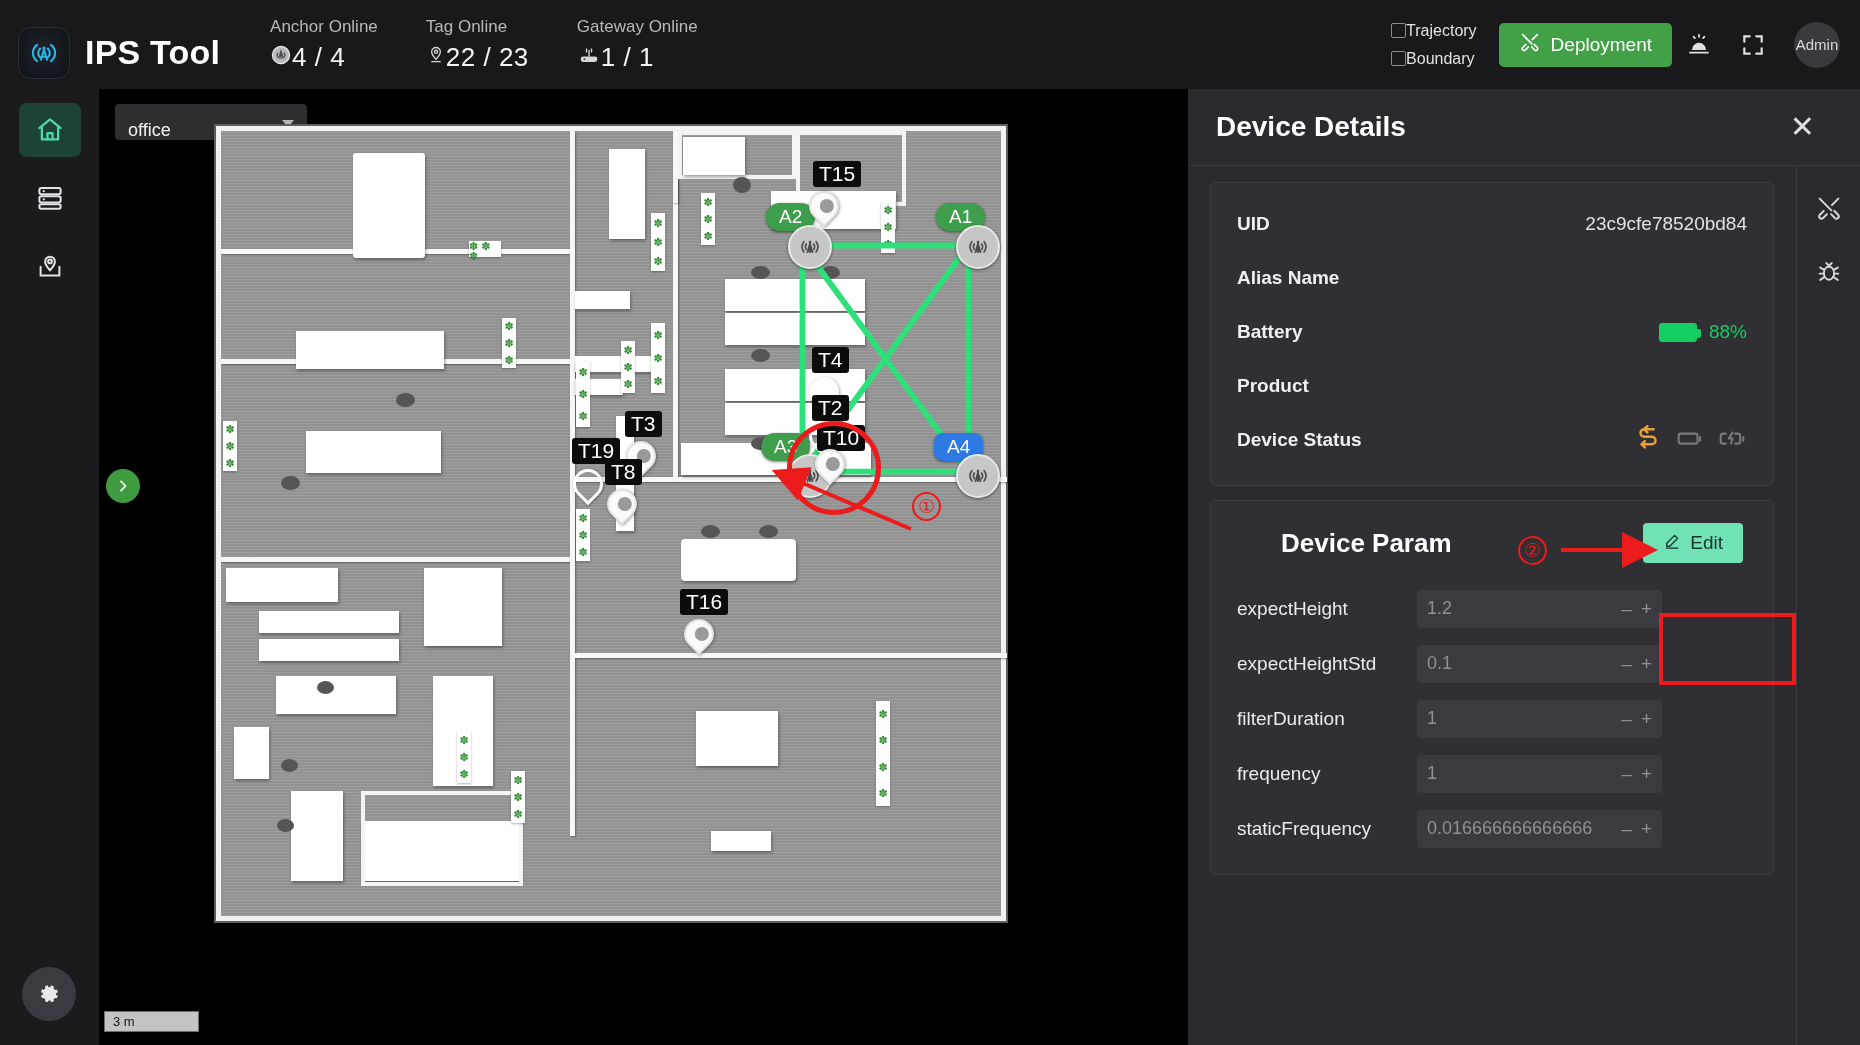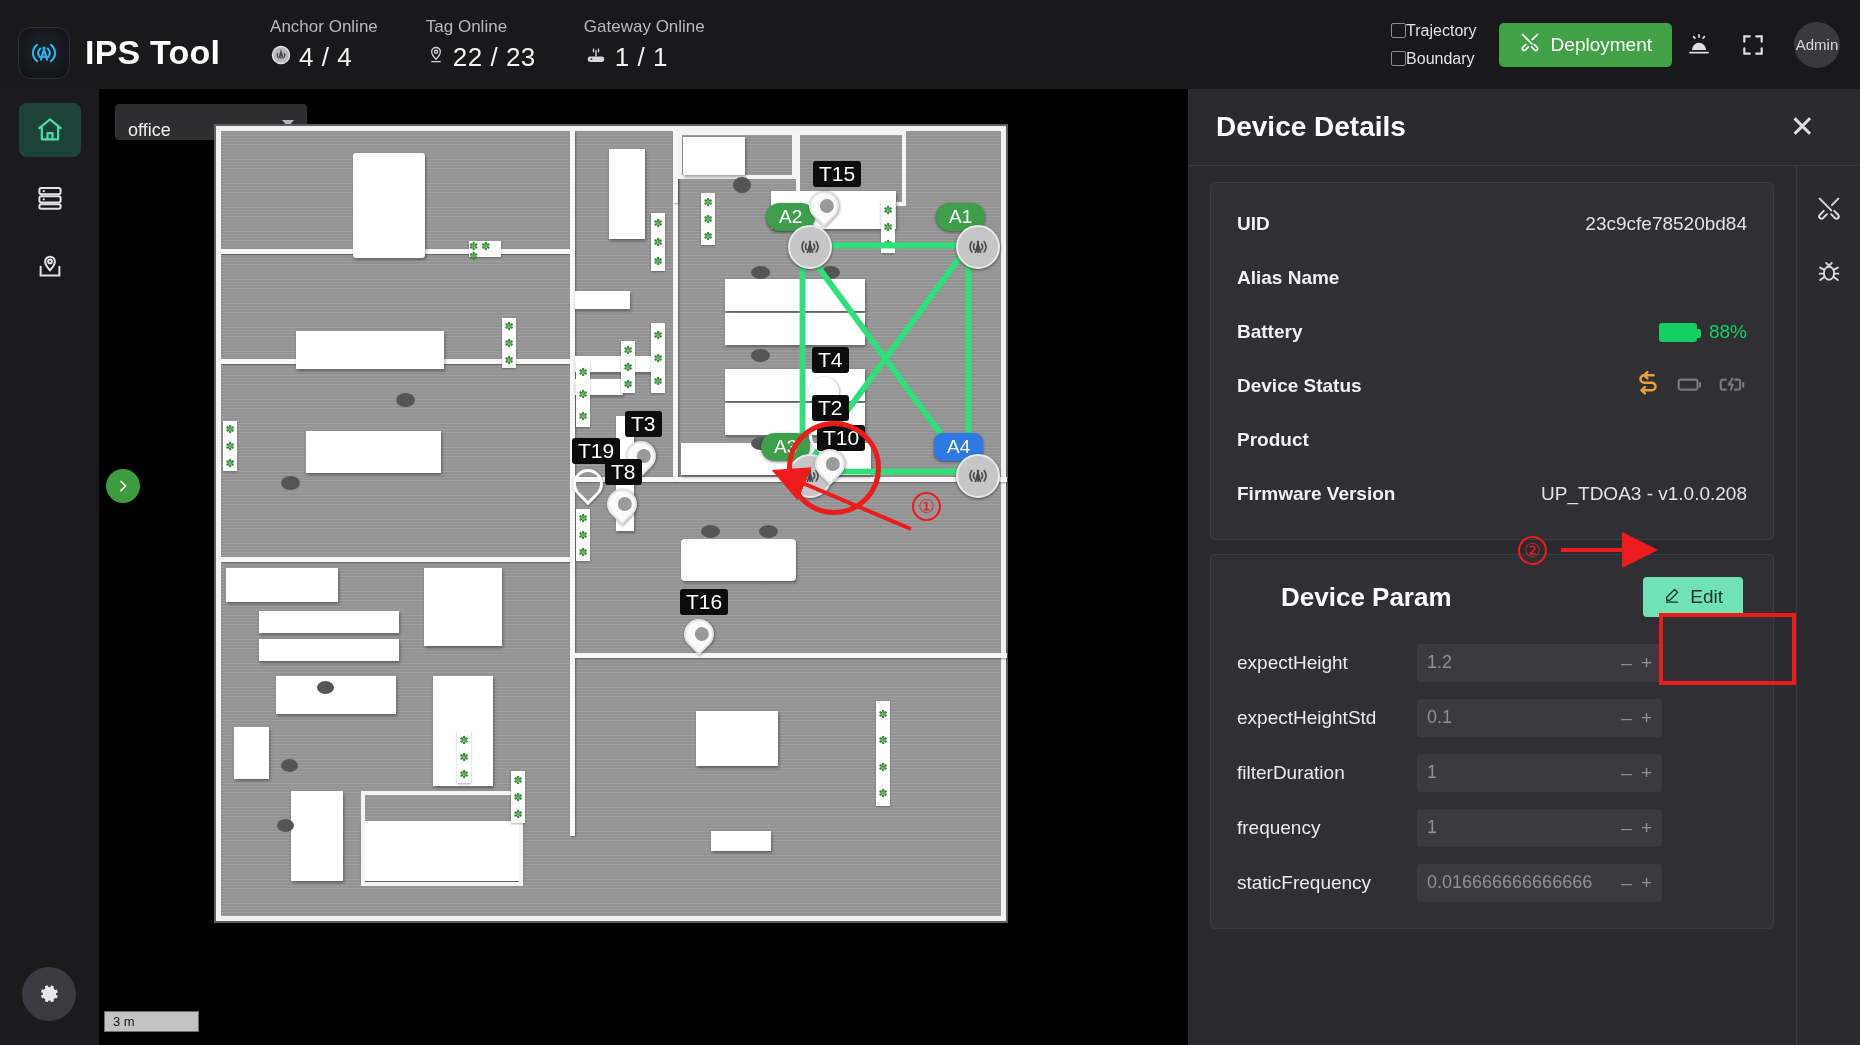--- a/index.html
+++ b/index.html
@@ -26,21 +26,21 @@
     border: 1px solid #2b2f36;
   }
   .brand-title {
     font-size: 34px; font-weight: bold; color: #fff; margin-left: 15px;
     letter-spacing: .2px;
   }
   .stats { display: flex; margin-left: 50px; }
   .stat { margin-right: 48px; }
   .stat-label { font-size: 17px; color: #b9b9bd; font-weight: 400; line-height: 22px; }
   .stat-value {
-    display: flex; align-items: flex-end; gap: 7px;
+    display: flex; align-items: flex-end; 
     font-size: 26px; color: #f2f2f2; line-height: 34px; margin-top: 2px;
   }
   .stat-value .num { letter-spacing: .5px; }
 
   .topbar-right {
     position: absolute; right: 0; top: 0; height: 89px;
     display: flex; align-items: center;
   }
   .checks { display: flex; flex-direction: column; gap: 10px; margin-right: 22px; }
   .check { display: flex; align-items: center; cursor: pointer; }
@@ -662,20 +662,25 @@
         </div>
 
         <div class="row">
           <div class="row-label">Battery</div>
           <div class="row-value">
             <span class="batt"></span>
             <span class="batt-pct">88%</span>
           </div>
         </div>
 
+
+        <div class="row">
+          <div class="row-label">Product</div>
+          <div class="row-value"></div>
+        </div>
 
         <div class="row">
           <div class="row-label">Device Status</div>
           <div class="row-value">
             <span>
               <svg width="30" height="30" viewBox="0 0 24 24" fill="none" stroke="#e8a13a" stroke-width="2" stroke-linecap="round" stroke-linejoin="round">
                 <path d="M16.5 5H9a3 3 0 000 6h6a3 3 0 010 6H7"></path>
                 <path d="M11.5 2.5L9 5l2.5 2.5"></path>
                 <path d="M9.5 14.5L7 17l2.5 2.5"></path>
               </svg>
@@ -690,29 +695,20 @@
               <svg width="30" height="30" viewBox="0 0 24 24" fill="none" stroke="#787880" stroke-width="1.7" stroke-linecap="round" stroke-linejoin="round">
                 <path d="M7 8.5H4.6A1.6 1.6 0 003 10.1v4.8a1.6 1.6 0 001.6 1.6H7"></path>
                 <path d="M14.5 8.5h2.4a1.6 1.6 0 011.6 1.6v4.8a1.6 1.6 0 01-1.6 1.6h-2.4"></path>
                 <path d="M12.4 7.6L9.4 12.4h3.2l-1.4 4"></path>
                 <path d="M21 11.2v3"></path>
               </svg>
             </span>
           </div>
         </div>
 
-        <div class="row">
-          <div class="row-label">Product</div>
-          <div class="row-value"></div>
-        </div>
-
-        <div class="row">
-          <div class="row-label">Firmware Version</div>
-          <div class="row-value">UP_TDOA3 - v1.0.0.208</div>
-        </div>
       </div>
 
       <div style="height:14px;"></div>
 
       <div class="card">
         <div class="section-head">
           <div class="section-title">Device Param</div>
           <button class="edit-btn">
             <span>
               <svg width="18" height="18" viewBox="0 0 24 24" fill="none" stroke="#14332a" stroke-width="1.8" stroke-linecap="round" stroke-linejoin="round">

